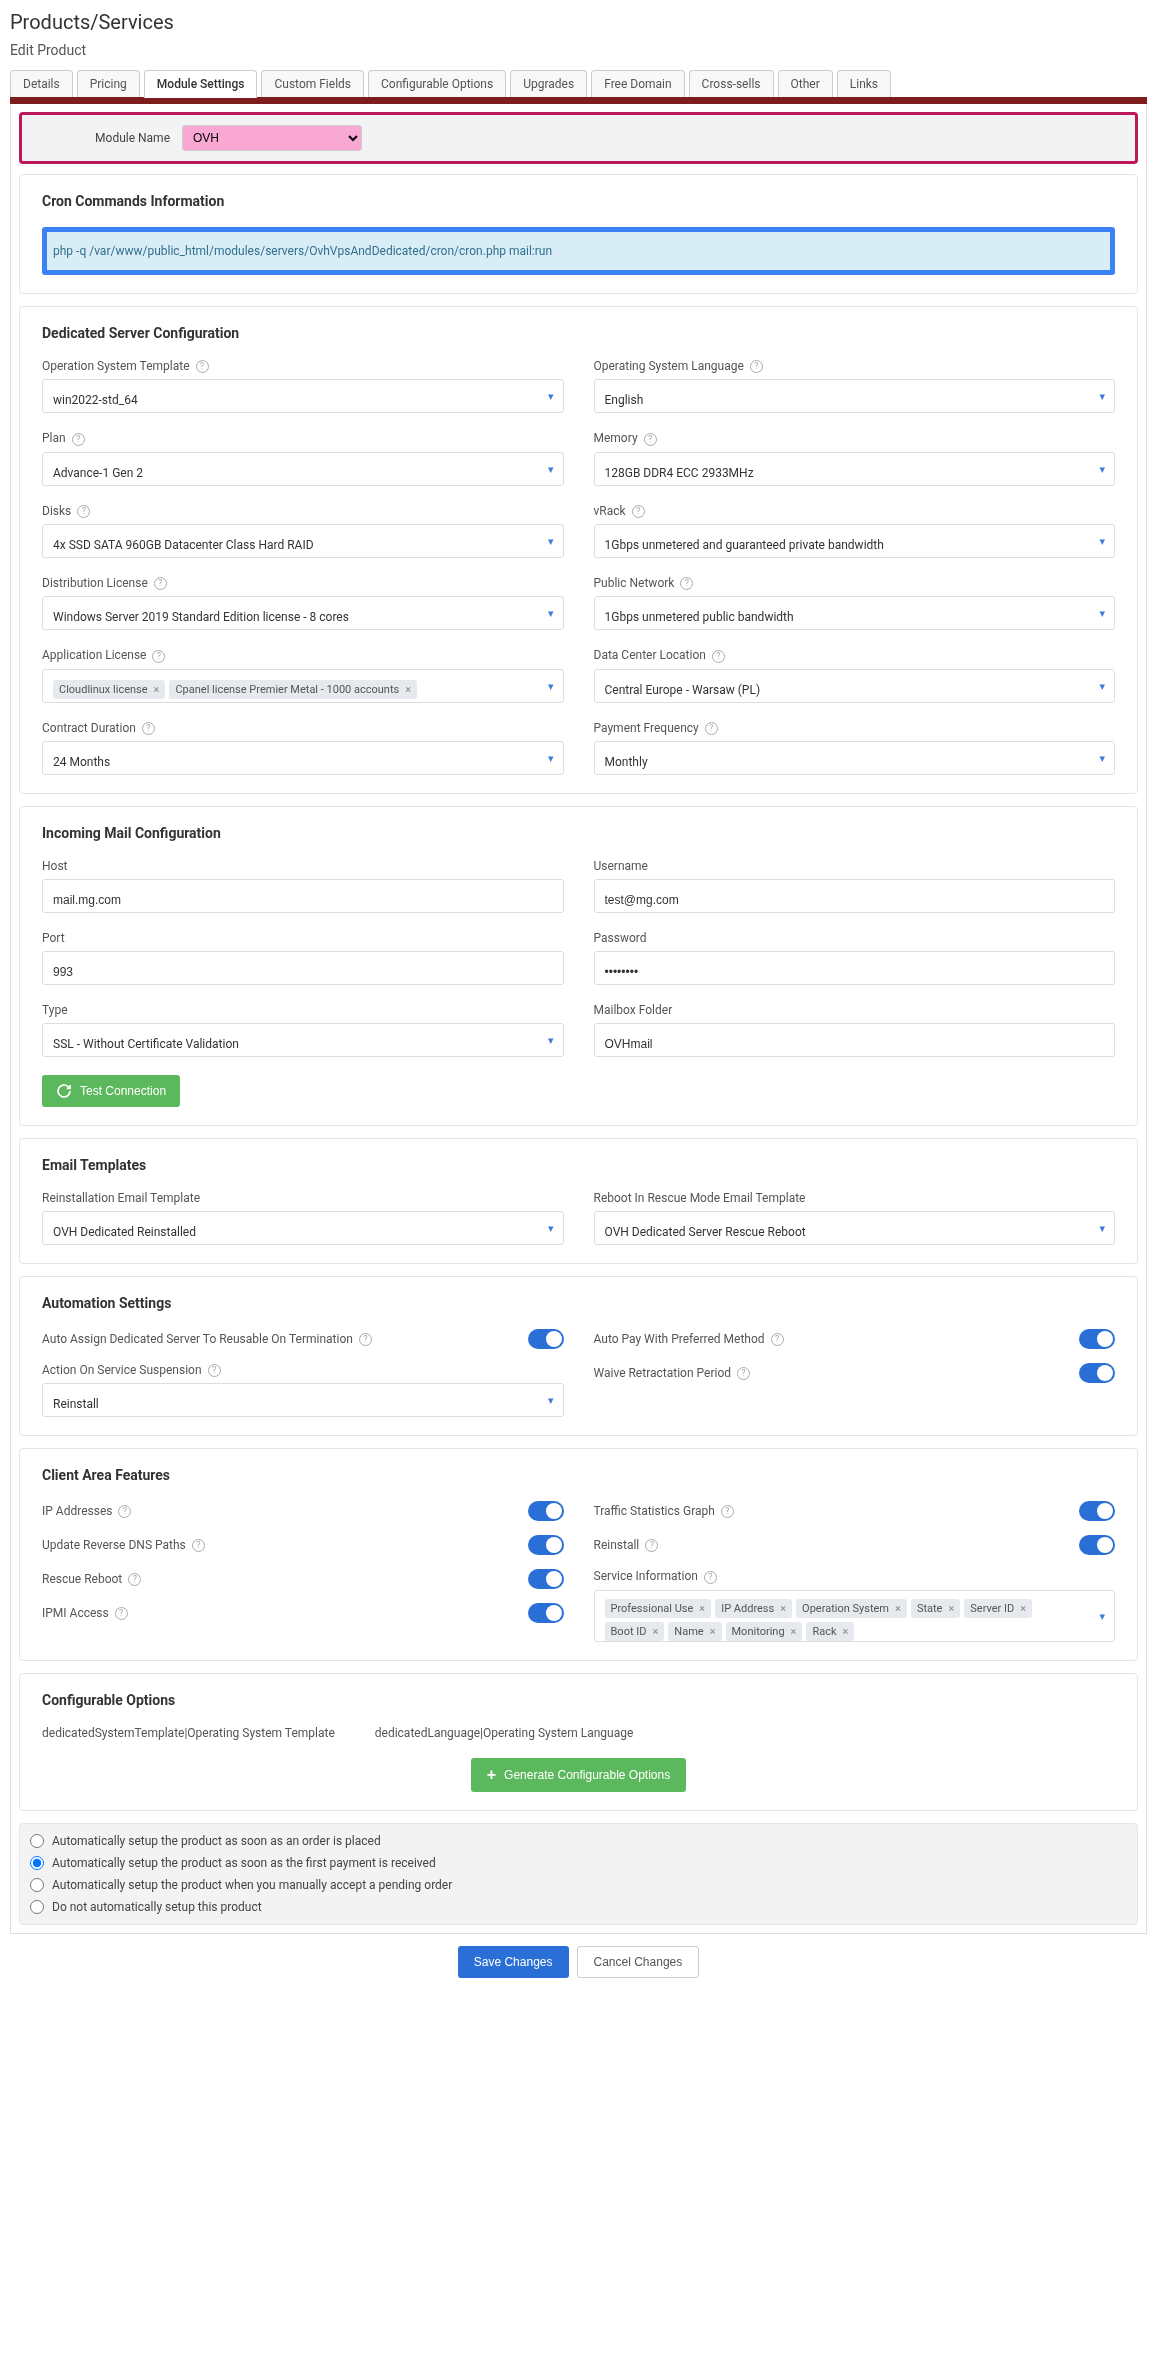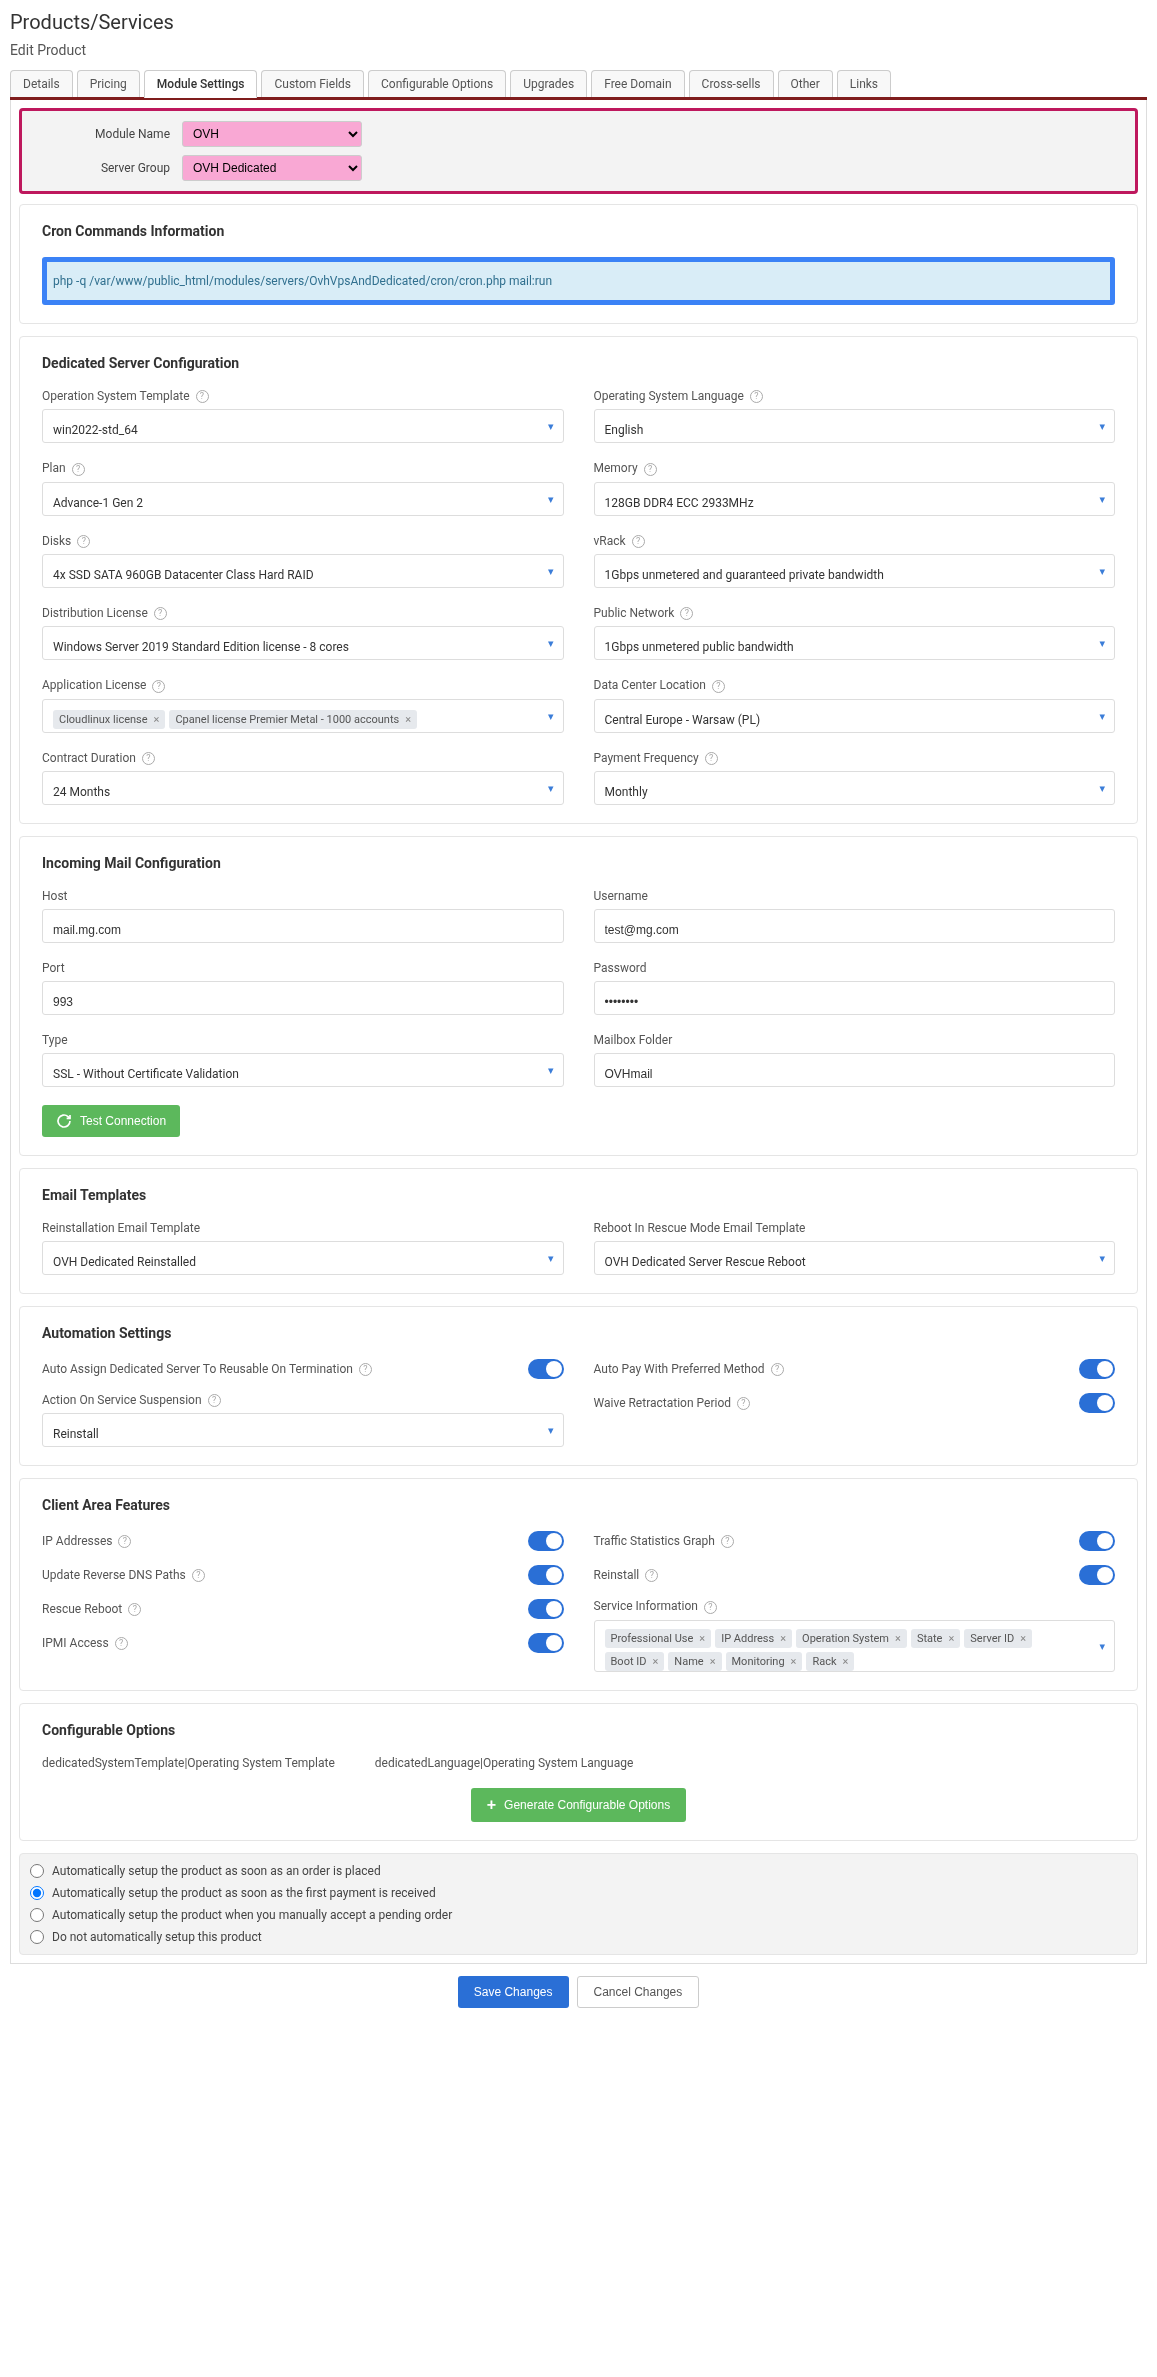--- a/index.html
+++ b/index.html
@@ -1,19 +1,19 @@
 <!DOCTYPE html>
 <html><head>
 <meta charset="utf-8">
 <style>
 * { box-sizing: border-box; margin: 0; padding: 0; }
 body { font-family: -apple-system, BlinkMacSystemFont, "Segoe UI", Roboto, sans-serif; font-size: 13px; color: #444; background: #fff; padding: 10px; }
 .page-title { font-size: 20px; color: #333; font-weight: 400; margin-bottom: 8px; }
 .subtitle { font-size: 14px; color: #555; margin-bottom: 12px; }
-.tabs { border-bottom: 3px solid #7f1d1d; margin-bottom: 0; }
+.tabs { border-bottom: 7px solid #7f1d1d; margin-bottom: 0; }
 .tabs ul { list-style: none; display: flex; gap: 4px; }
 .tabs li { border: 1px solid #ccc; border-bottom: none; border-radius: 4px 4px 0 0; padding: 6px 12px; background: #f8f8f8; font-size: 12px; color: #555; cursor: pointer; }
 .tabs li.active { background: #fff; border-bottom: 1px solid #fff; margin-bottom: -1px; color: #333; font-weight: 500; }
 .outer-panel { border: 1px solid #ddd; border-top: none; padding: 8px; background: #fff; }
 .module-header { background: #f3f3f3; border: 3px solid #be185d; border-radius: 4px; padding: 10px; margin-bottom: 10px; }
 .module-header .row { display: flex; align-items: center; margin-bottom: 8px; }
 .module-header .row:last-child { margin-bottom: 0; }
 .module-header label { width: 150px; text-align: right; padding-right: 12px; font-size: 12px; color: #444; }
 .module-header select { width: 180px; padding: 4px 6px; border: 1px solid #ccc; border-radius: 3px; font-size: 12px; background: #f9a8d4; }
 .section { background: #fff; border: 1px solid #e5e5e5; border-radius: 4px; padding: 18px 22px; margin-bottom: 12px; }
@@ -68,24 +68,20 @@
     </ul>
 </div>
 
 <div class="outer-panel">
 
 <div class="module-header">
   <div class="row">
     <label>Module Name</label>
     <select><option>OVH</option></select>
   </div>
-  <div class="row">
-    <label>Server Group</label>
-    <select><option>OVH Dedicated</option></select>
-  </div>
 </div>
 
 <div class="section">
   <div class="section-title">Cron Commands Information</div>
   <div class="info-box">php -q /var/www/public_html/modules/servers/OvhVpsAndDedicated/cron/cron.php mail:run</div>
 </div>
 
 <div class="section">
   <div class="section-title">Dedicated Server Configuration</div>
   <div class="grid">

